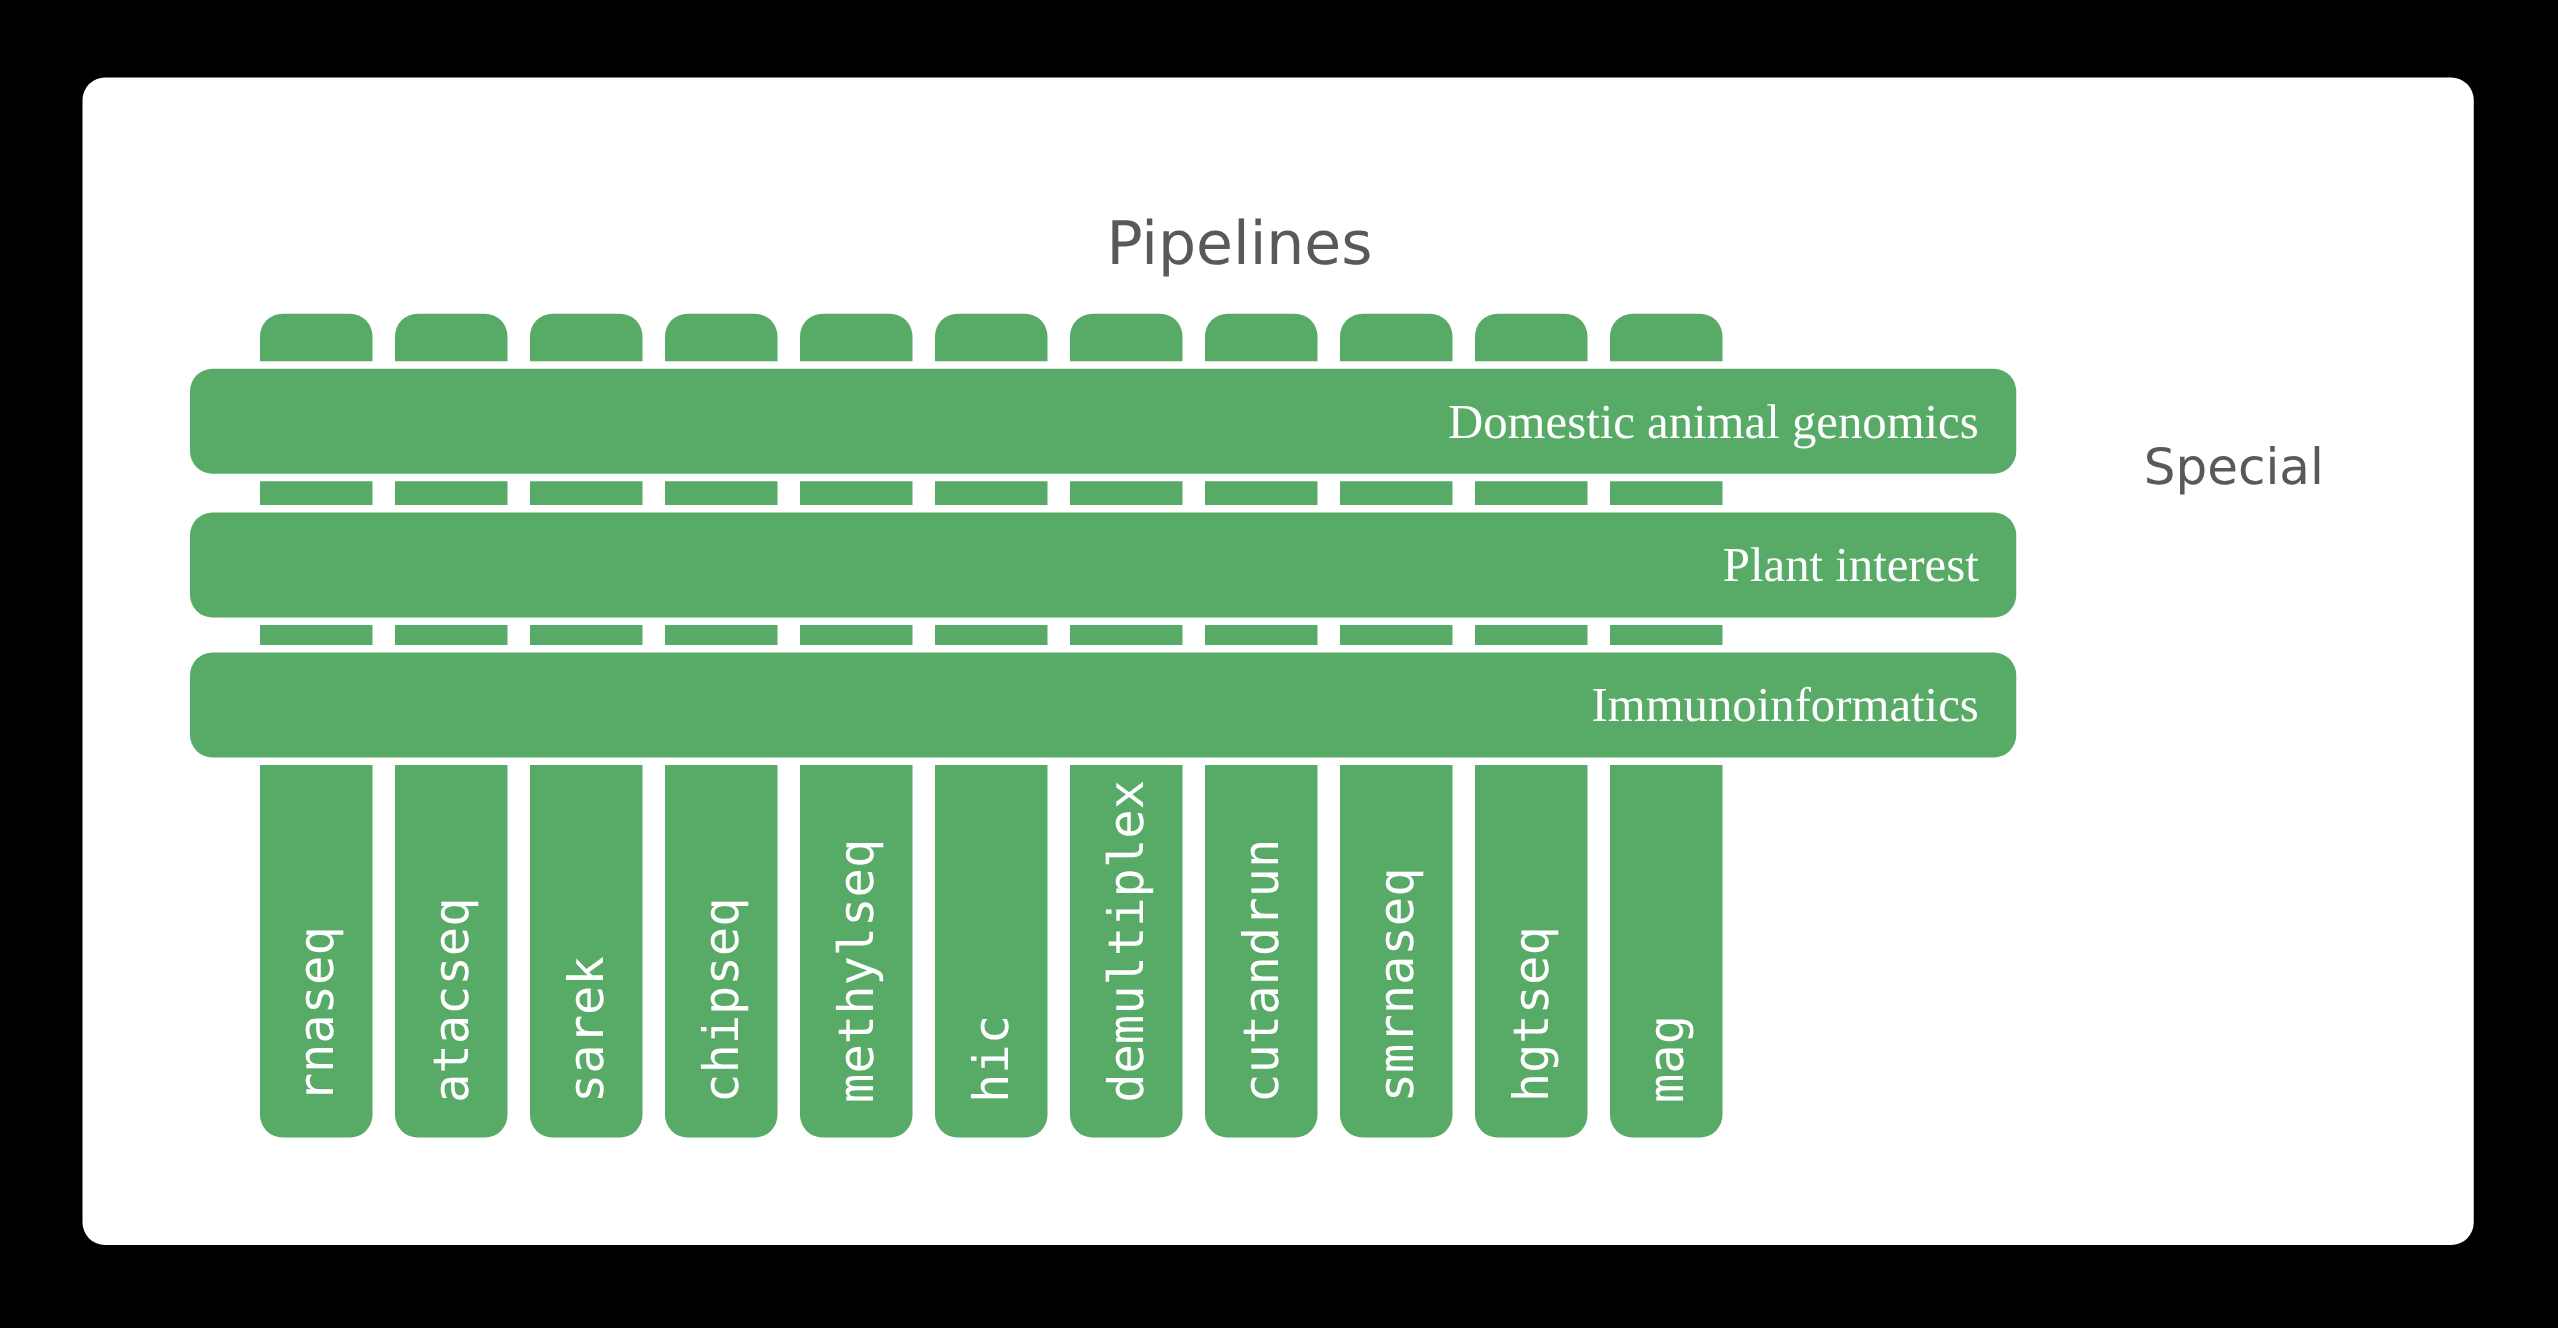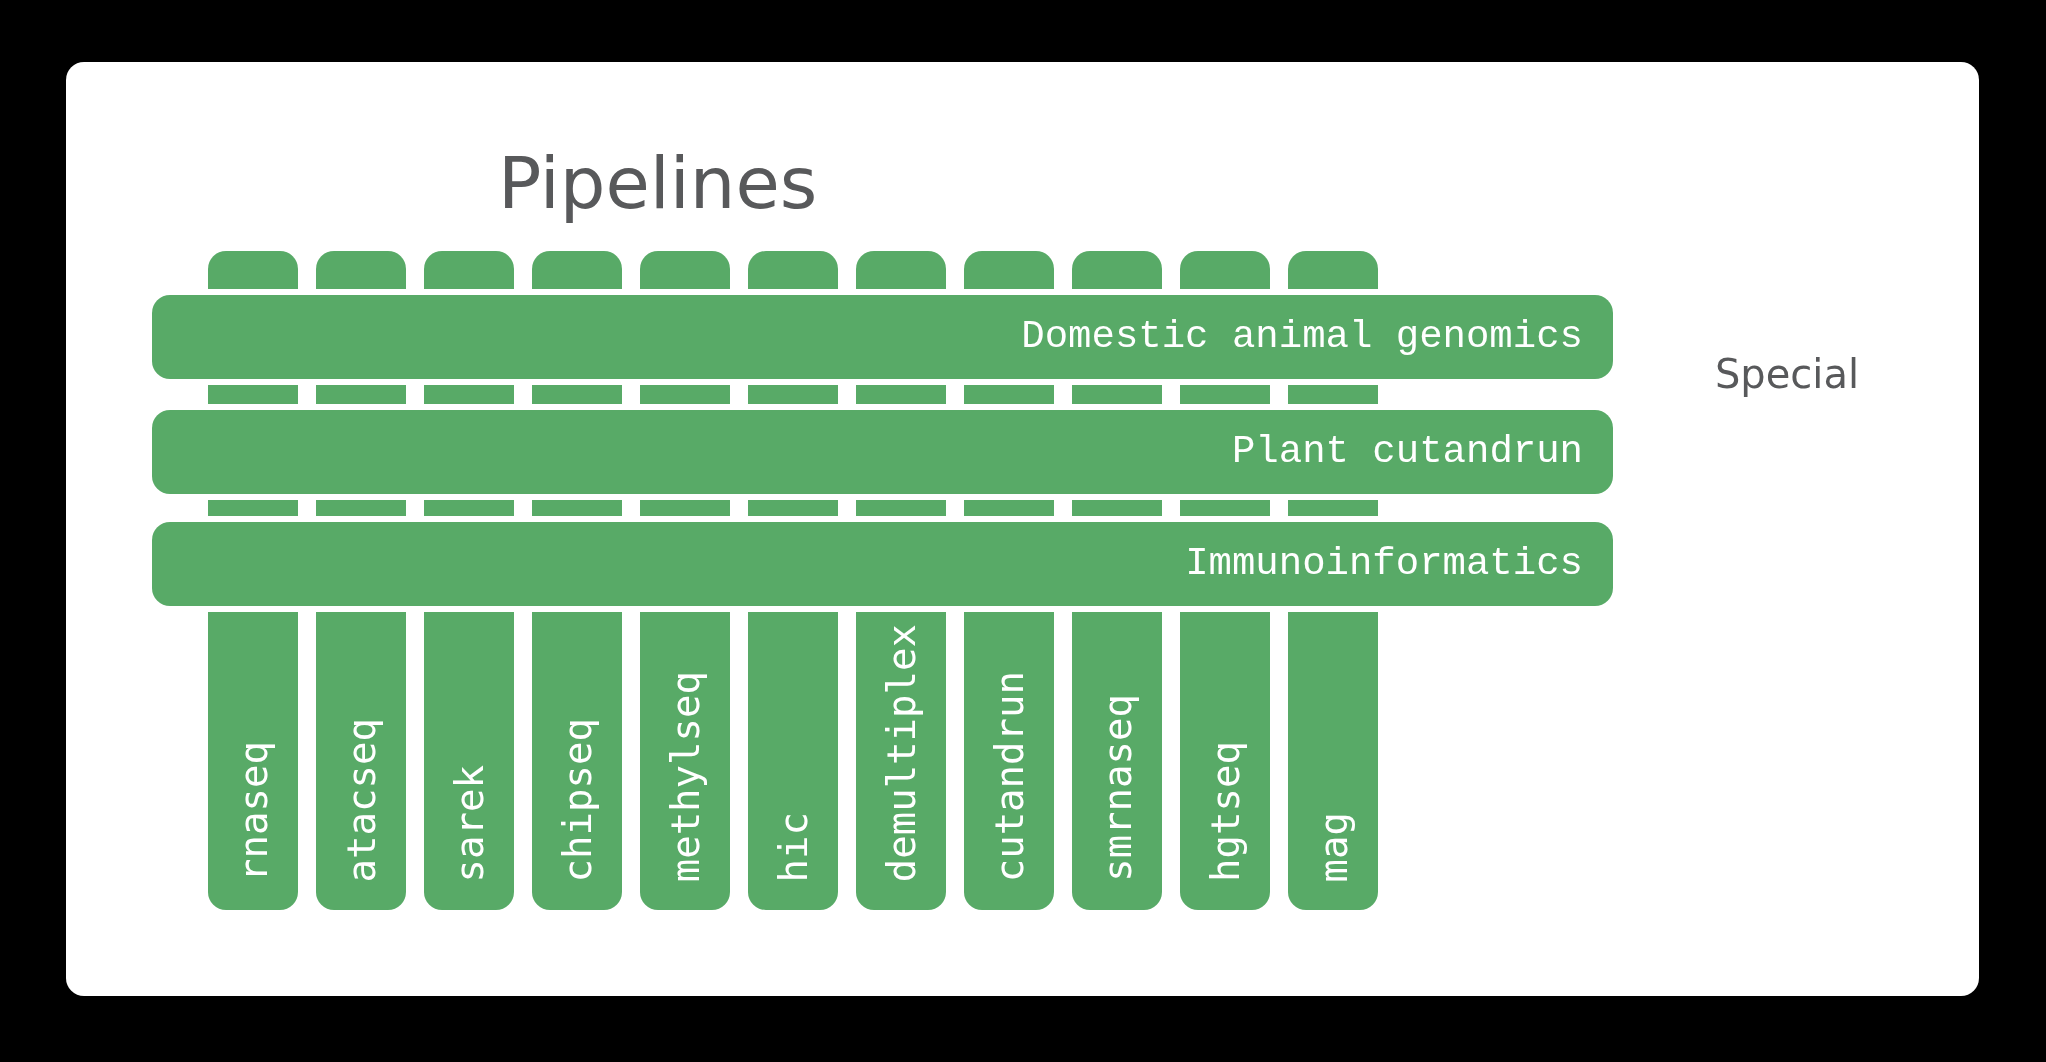--- a/index.html
+++ b/index.html
@@ -21,24 +21,24 @@
     top: 62px;
     width: 1913px;
     height: 934px;
     background: var(--card-white, #ffffff);
     border-radius: 18px;
     z-index: 0;
   }
   .title {
     position: absolute;
     left: 498px;
-    top: 150px;
+    top: 162px;
     width: 600px;
-    text-align: left;
-    font-size: 72px;
+    text-align: right;
+    font-size: 48px;
     line-height: 66px;
     color: var(--label-grey, #58595b);
     z-index: 3;
   }
   .side-label {
     position: absolute;
     left: 1592px;
     top: 330px;
     width: 390px;
     text-align: center;
@@ -82,21 +82,21 @@
     border-radius: 18px;
     box-shadow: 0 0 0 6px var(--card-white, #ffffff);
     z-index: 2;
     display: flex;
     justify-content: flex-end;
     align-items: center;
     padding-right: 30px;
     box-sizing: border-box;
   }
   .hlabel {
-    font-family: Liberation Mono, monospace;
+    font-family: Liberation Serif, serif;
     font-size: 39px;
     color: var(--bar-text, #ffffff);
     white-space: nowrap;
   }
 </style>
 </head>
 <body>
 
 <div class="stage" style="--bg-black: #000000; --card-white: #ffffff; --bar-green: #58aa67; --label-grey: #58595b; --bar-text: #ffffff;">
   <div class="card"></div>
@@ -136,21 +136,21 @@
       </div>
       <div class="vbar" style="left: 1288px;">
         <span class="vlabel">mag</span>
       </div>
     </div>
   <div id="hbars">
       <div class="hbar" style="top: 295px;">
         <span class="hlabel">Domestic animal genomics</span>
       </div>
       <div class="hbar" style="top: 410px;">
-        <span class="hlabel">Plant cutandrun</span>
+        <span class="hlabel">Plant interest</span>
       </div>
       <div class="hbar" style="top: 522px;">
         <span class="hlabel">Immunoinformatics</span>
       </div>
     </div>
 
   <div class="side-label">
     <span class="line">Special</span>
   </div>
 </div>

